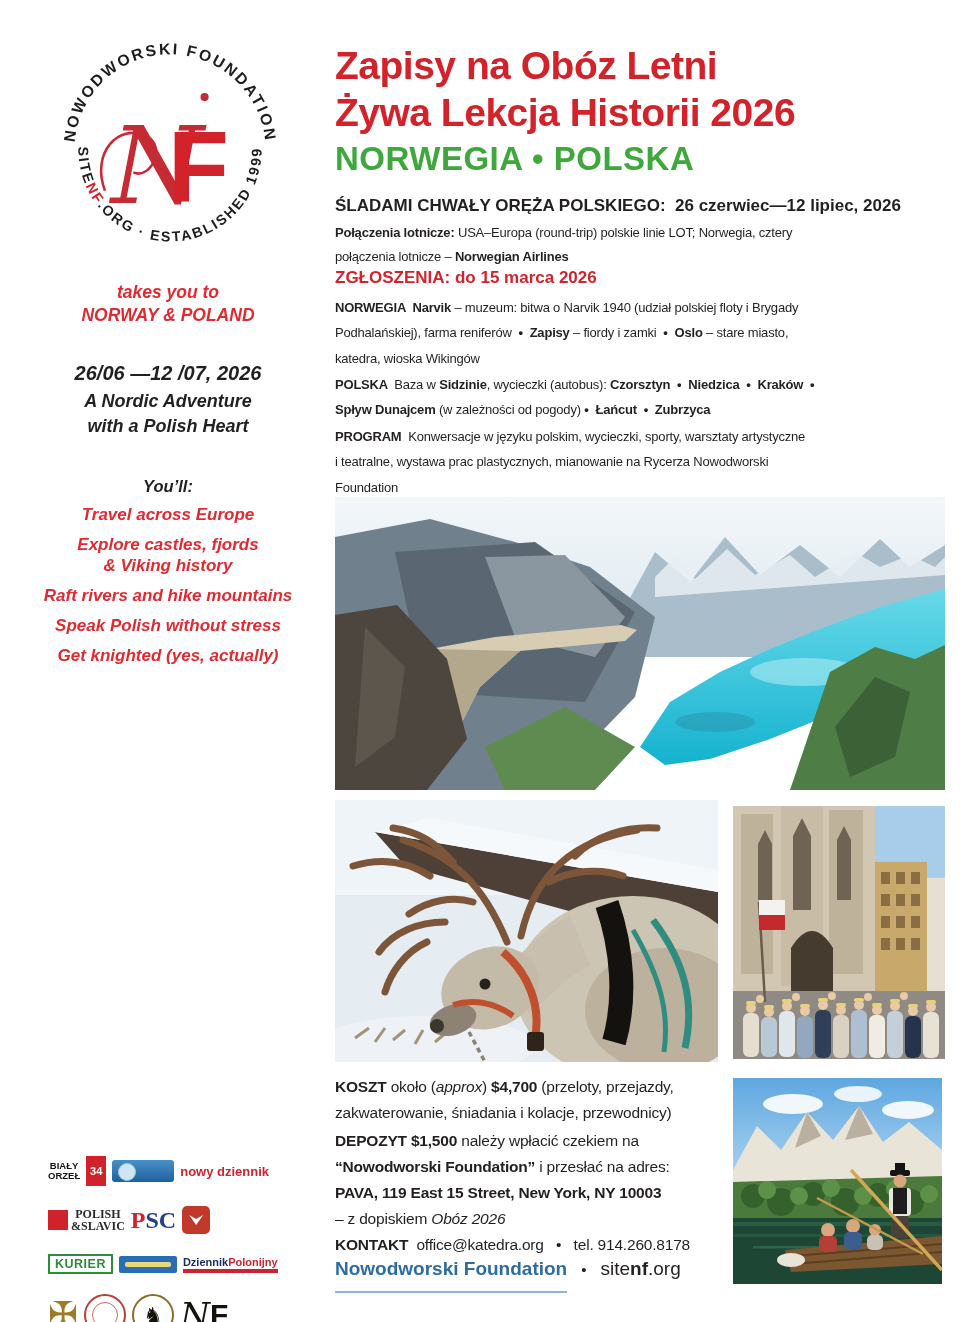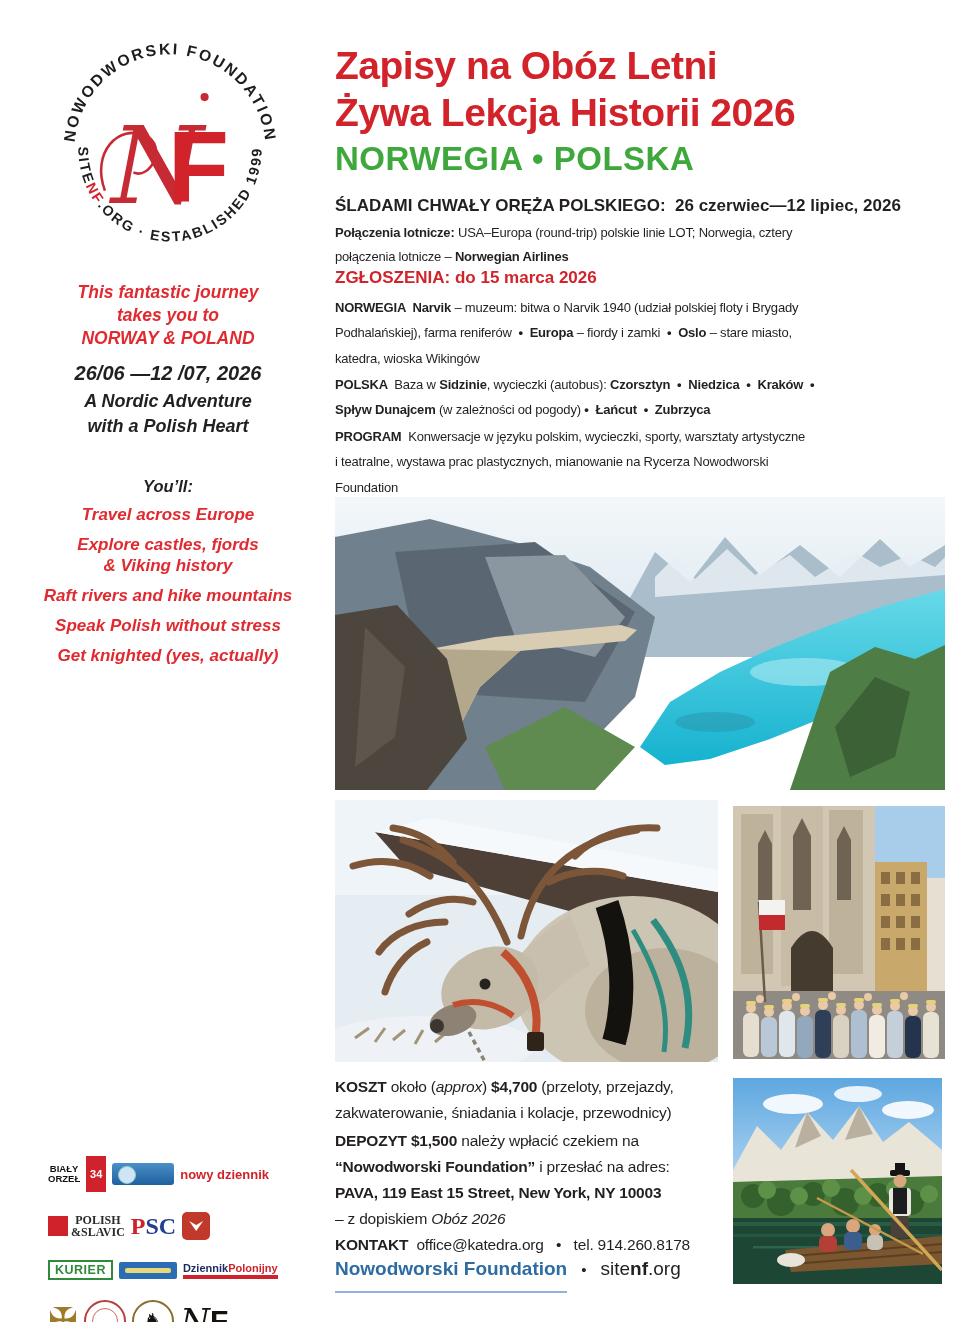--- a/index.html
+++ b/index.html
@@ -31,21 +31,21 @@
   .photo{display:block;}
   .linkrow{font-size:19px;display:flex;align-items:baseline;gap:14px;}
   .nf-link{color:var(--link_blue,#2d6ca2);font-weight:700;border-bottom:2.5px solid #8fb3d9;
            padding-bottom:11px;cursor:pointer;}
   .dot-sep{font-size:15px;color:#221f1f;}
   
   .sponsors{display:flex;flex-direction:column;gap:20px;width:240px;}
   .sp-row{display:flex;align-items:center;gap:6px;}
   .chip{display:flex;align-items:center;justify-content:center;text-align:center;}
   .sp-bialy{font-weight:800;font-size:9.5px;line-height:10px;white-space:pre-line;color:#111;}
-  .sp-34{width:20px;height:36px;background:#d0222b;color:#fff;font-weight:800;font-size:11px;}
+  .sp-34{width:20px;height:30px;background:#d0222b;color:#fff;font-weight:800;font-size:11px;}
   .sp-blue1{width:62px;height:22px;background:linear-gradient(#4a90c8,#1f5f9e);border-radius:3px;position:relative;}
   .sp-blue1::after{content:"";position:absolute;left:6px;top:3px;width:16px;height:16px;border-radius:50%;
                    background:#cfe4f4;border:1px solid #9cc;}
   .sp-nowy{color:#d0222b;font-weight:800;font-size:13px;}
   .sp-psfcu{display:flex;align-items:center;gap:3px;}
   .sp-psfcu .sq{width:20px;height:20px;background:#d0222b;}
   .sp-psfcu .tx{font-family:"Liberation Serif",serif;font-weight:700;font-size:12px;line-height:12px;
                 white-space:pre-line;color:#2a2a2a;}
   .sp-psc{font-family:"Liberation Serif",serif;font-weight:700;font-size:24px;line-height:24px;}
   .sp-psc .p{color:#d0222b;}
@@ -86,21 +86,20 @@
     </text>
     <g>
       <path d="M54,158 C40,120 68,92 94,104 C116,114 98,148 82,140" fill="none" stroke="#c62a33" stroke-width="2.5"></path>
       <text x="60" y="170" font-family="DejaVu Serif,serif" font-style="italic" font-size="104" fill="#c62a33">N</text>
       <text x="116" y="168" font-family="Liberation Sans,sans-serif" font-weight="900" font-size="98" fill="#d2232a">F</text>
       <circle cx="152" cy="66" r="4" fill="#c62a33"></circle>
     </g>
   </svg>
 
   <div class="abs side-center intro" style="top:281px;">
-    <div>This fantastic journey</div>
     <div>takes you to</div>
     <div>NORWAY &amp; POLAND</div>
   </div>
 
   <div class="abs side-center dates" style="top:361px;">26/06 —12 /07, 2026</div>
 
   <div class="abs side-center nordic" style="top:389px;">A Nordic Adventure
 with a Polish Heart</div>
 
   <div class="abs side-center youll" style="top:477px;">You’ll:</div>
@@ -159,21 +158,21 @@
   <div class="abs green-sub" style="left:335px;top:140px;">NORWEGIA • POLSKA</div>
 
   <div class="abs route" style="left:335px;top:196px;">ŚLADAMI CHWAŁY ORĘŻA POLSKIEGO:  26 czerwiec—12 lipiec, 2026</div>
 
   <div class="abs rich body15" style="left:335px;top:221px;line-height:24px;"><span class="b">Połączenia lotnicze: </span><span>USA–Europa (round-trip) polskie linie LOT; Norwegia, cztery
 połączenia lotnicze – </span><span class="b">Norwegian Airlines</span></div>
 
   <div class="abs deadline" style="left:335px;top:268px;">ZGŁOSZENIA: do 15 marca 2026</div>
 
   <div class="abs rich body15" style="left:335px;top:295px;"><span class="b">NORWEGIA  </span><span class="b">Narvik</span><span> – muzeum: bitwa o Narvik 1940 (udział polskiej floty i Brygady
-Podhalańskiej), farma reniferów  </span><span class="b">•  </span><span class="b">Europa</span><span> – fiordy i zamki  </span><span class="b">•  </span><span class="b">Oslo</span><span> – stare miasto,
+Podhalańskiej), farma reniferów  </span><span class="b">•  </span><span class="b">Zapisy</span><span> – fiordy i zamki  </span><span class="b">•  </span><span class="b">Oslo</span><span> – stare miasto,
 katedra, wioska Wikingów</span></div>
 
   <div class="abs rich body15" style="left:335px;top:372px;"><span class="b">POLSKA  </span><span>Baza w </span><span class="b">Sidzinie</span><span>, wycieczki (autobus): </span><span class="b">Czorsztyn</span><span class="b">  •  </span><span class="b">Niedzica</span><span class="b">  •  </span><span class="b">Kraków</span><span class="b">  •
 </span><span class="b">Spływ Dunajcem</span><span> (w zależności od pogody) </span><span class="b">•  </span><span class="b">Łańcut</span><span class="b">  •  </span><span class="b">Zubrzyca</span></div>
 
   <div class="abs rich body15" style="left:335px;top:424px;"><span class="b">PROGRAM  </span><span>Konwersacje w języku polskim, wycieczki, sporty, warsztaty artystyczne
 i teatralne, wystawa prac plastycznych, mianowanie na Rycerza Nowodworski
 Foundation</span></div>
 
   <svg class="abs photo" style="left:335px;top:497px;" width="610" height="293" viewBox="0 0 610 293" preserveAspectRatio="none">

